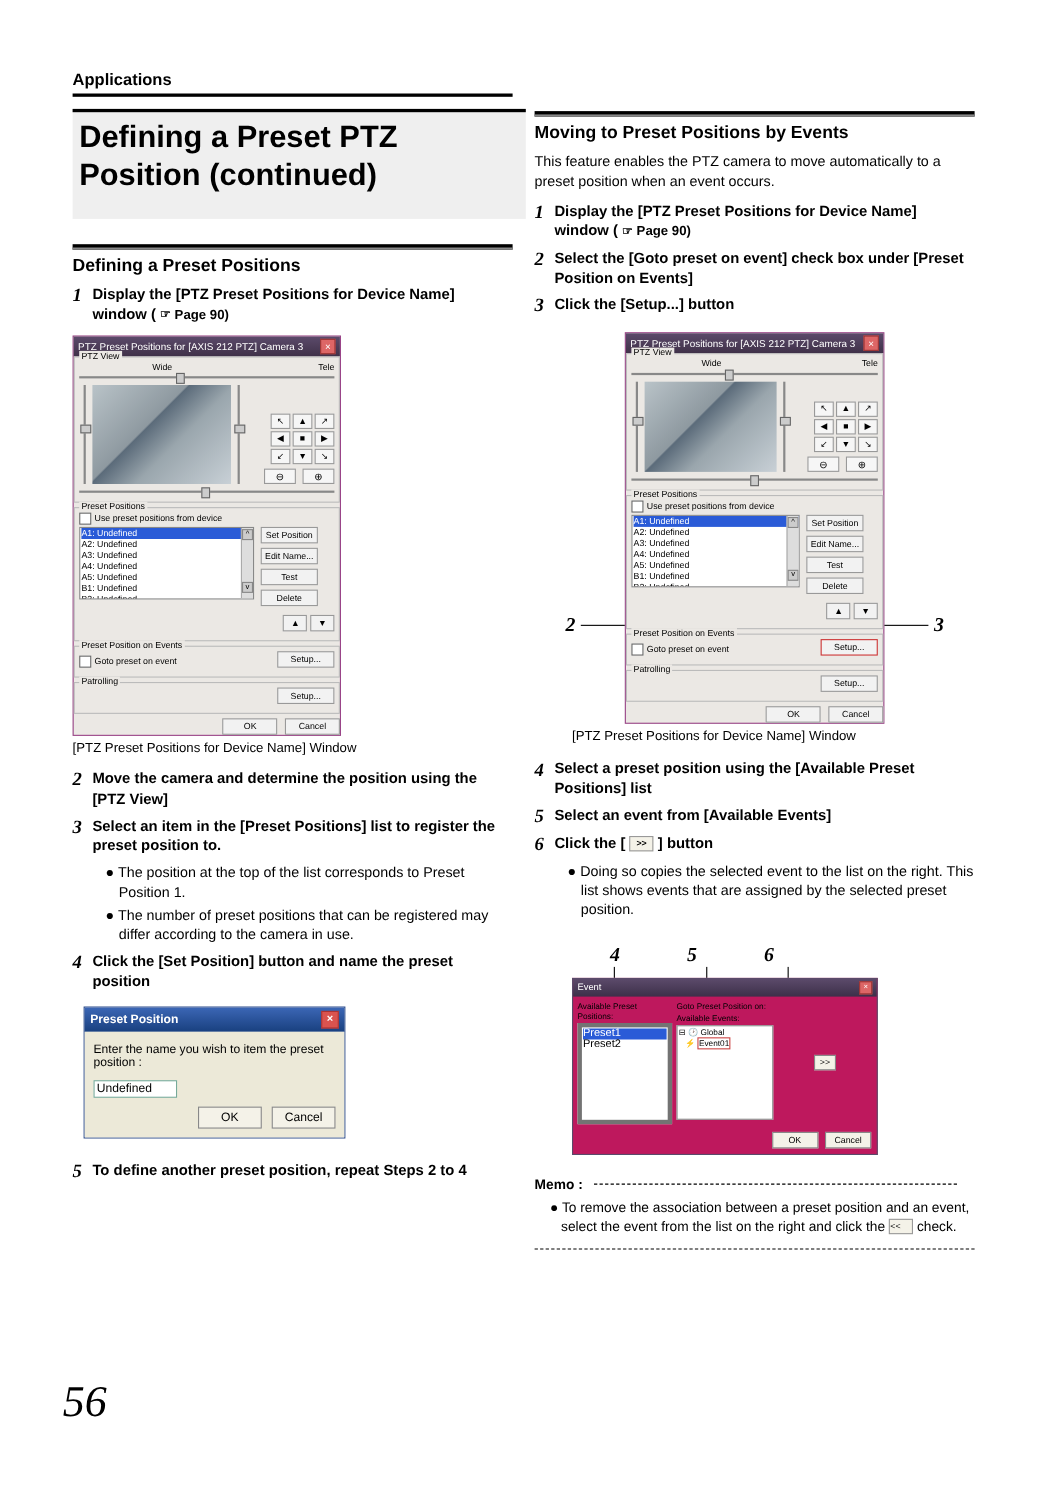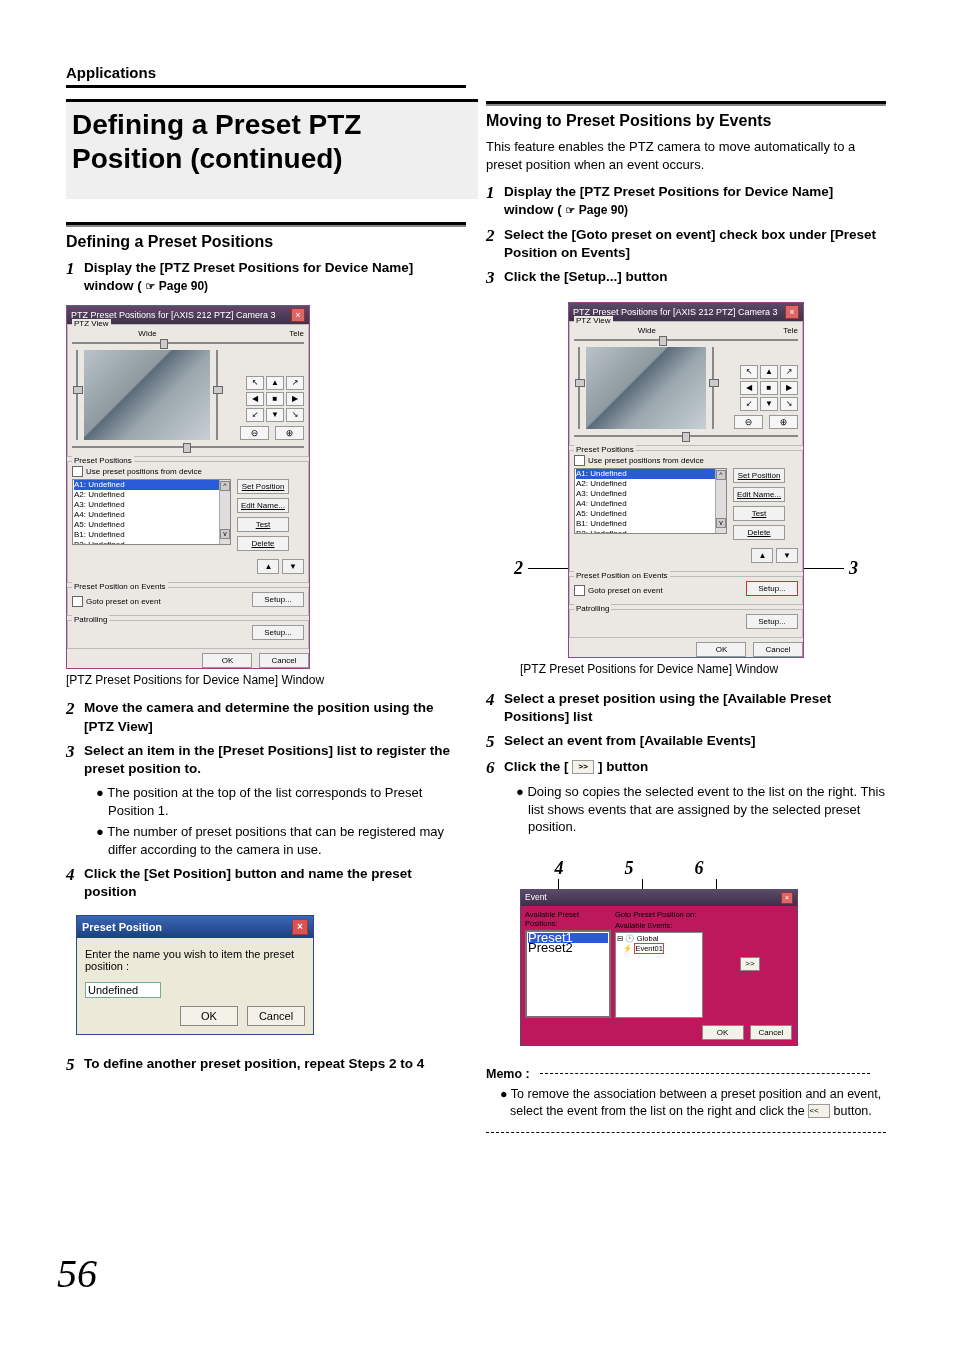--- a/index.html
+++ b/index.html
@@ -40,21 +40,21 @@
 .slider-v { width:10px; display:flex; flex-direction:column; align-items:center; }
 .slider-v .trackv { flex:1; width:2px; background:#888; position:relative; }
 .slider-v .thumbv { position:absolute; left:-3px; width:8px; height:6px; background:#ccc; border:1px solid #666; }
 .ptz-grid { display:grid; grid-template-columns:repeat(3,18px); grid-template-rows:repeat(3,14px); gap:2px; }
 .ptz-grid div { background:#f6f6f6; border:1px solid #999; font-size:8px; text-align:center; line-height:12px; }
 .zoom-row { display:flex; gap:6px; margin-top:2px; }
 .zoom-row .zbtn { width:27px; height:12px; border:1px solid #999; background:#f6f6f6; text-align:center; font-size:9px; line-height:12px; }
 .listbox { height:64px; border:1px solid #888; background:#fff; overflow:hidden; font-size:8px; line-height:10px; padding-left:1px; width:156px; display:inline-block; vertical-align:top; position:relative; }
 .listbox .sb { position:absolute; right:0; top:0; bottom:0; width:10px; background:#ddd; border-left:1px solid #aaa; }
 .listbox .sb div { width:8px; height:8px; margin:0 auto; background:#ccc; border:1px solid #888; margin-top:1px; text-align:center; font-size:7px; line-height:7px; }
-.btncol { display:inline-block; vertical-align:top; margin-left:6px;text-decoration:underline; }
+.btncol { display:inline-block; vertical-align:top; margin-left:6px; }
 .btncol .b, .bsmall { width:50px; height:13px; border:1px solid #999; background:#f2f2f2; font-size:8px; text-align:center; line-height:13px; margin-bottom:4px; }
 .row-right { text-align:right; }
 .row-right .b2 { display:inline-block; width:48px; height:13px; border:1px solid #999; background:#f2f2f2; font-size:8px; text-align:center; line-height:13px; margin-left:4px; }
 .chk { display:inline-block; width:9px; height:9px; border:1px solid #666; background:#fff; vertical-align:middle; margin-right:3px; }
 
 
 .dlg2 { width:236px; border:1px solid #2a4a8a; font-size:11px; }
 .dlg2 .tbar { background:linear-gradient(to bottom,#3b66b5,#19407f); color:#fff; font-weight:bold; padding:3px 5px; display:flex; justify-content:space-between; align-items:center; height:16px; font-size:11px; }
 .dlg2 .tbar .x { width:14px; height:14px; background:#d9534f; color:#fff; text-align:center; line-height:13px; border:1px solid #a33; font-size:10px; }
 .dlg2 .b2body { background:#ece9d8; padding:10px 8px 8px; }
@@ -64,21 +64,21 @@
 
 
 .evwin { border:1px solid #5a4a6a; background:#be185d; font-size:8.5px; width:276px; position:relative; }
 .evwin .tb { background:linear-gradient(to bottom,#5b4a6a,#3d2f49); color:#fff; padding:2px 4px; height:12px; display:flex; justify-content:space-between; }
 .evwin .tb .x { width:10px; height:10px; background:#d66; color:#fff; text-align:center; line-height:10px; border:1px solid #933; font-size:7px; }
 .evwin .cols { display:flex; gap:4px; padding:4px; }
 .evwin .lcol { width:86px; }
 .evwin .mcol { width:88px; }
 .evwin .rcol { flex:1; display:flex; flex-direction:column; align-items:center; justify-content:center; }
 .evwin .lbl { font-size:7.5px; margin-bottom:2px; }
-.evwin .lb { border:2px solid #737373; background:#fff; height:82px; overflow:hidden; font-size:13px; line-height:10px; padding:1px; }
+.evwin .lb { border:4px solid #737373; background:#fff; height:82px; overflow:hidden; font-size:10px; line-height:10px; padding:1px; }
 .evwin .lb .sel { background:#2a5bd7; color:#fff; }
 .evwin .tree { border:1px solid #888; background:#fff; height:82px; font-size:7.5px; line-height:10px; padding:1px; }
 .evwin .tree .node { margin-left:6px; }
 .evwin .movebtn { width:18px; height:12px; border:1px solid #888; background:#f4f2e8; text-align:center; line-height:12px; font-size:8px; margin:2px 0; }
 .evwin .okrow { text-align:right; padding:3px 5px 5px; }
 .evwin .okrow .bb { display:inline-block; width:40px; height:13px; border:1px solid #888; background:#f4f2e8; text-align:center; line-height:13px; margin-left:4px; font-size:8px; }
 
 .tiny-btn-inline { display:inline-block; width:20px; height:12px; border:1px solid #999; background:#f4f2e8; vertical-align:middle; text-align:center; font-size:8px; line-height:12px; }
 
 .callout-line { position:absolute; background:#000; }
@@ -445,21 +445,21 @@
       </div>
     </div>
   </div>
 
   <div style="margin-top:18px;">
     <span class="memo-head">Memo :</span>
     <span class="dashed-right" style="width:330px; margin-left:6px;"></span>
     <div class="memo-body" style="margin-top:4px;">
       ● <span>To remove the association between a preset position and an event, select the event from the list on the right and click the </span>
       <span class="tiny-btn-inline">&lt;&lt;</span>
-      <span> button.</span>
+      <span> check.</span>
     </div>
     <div class="dashed-right" style="width:400px; margin-top:6px;"></div>
   </div>
 
 </div>
 
 <div class="page-num">56</div>
 
 </div>
 

